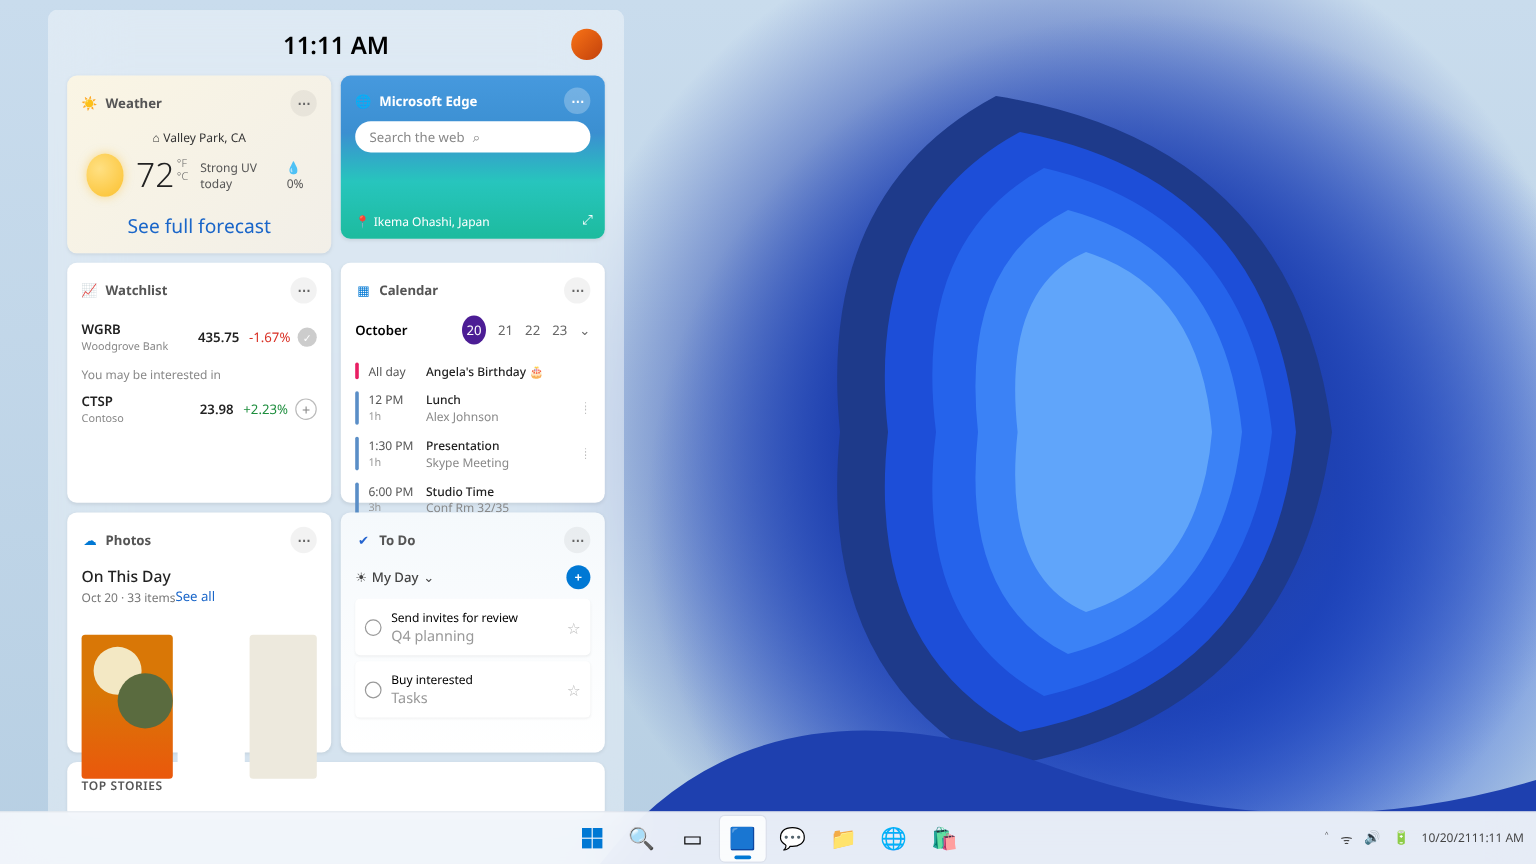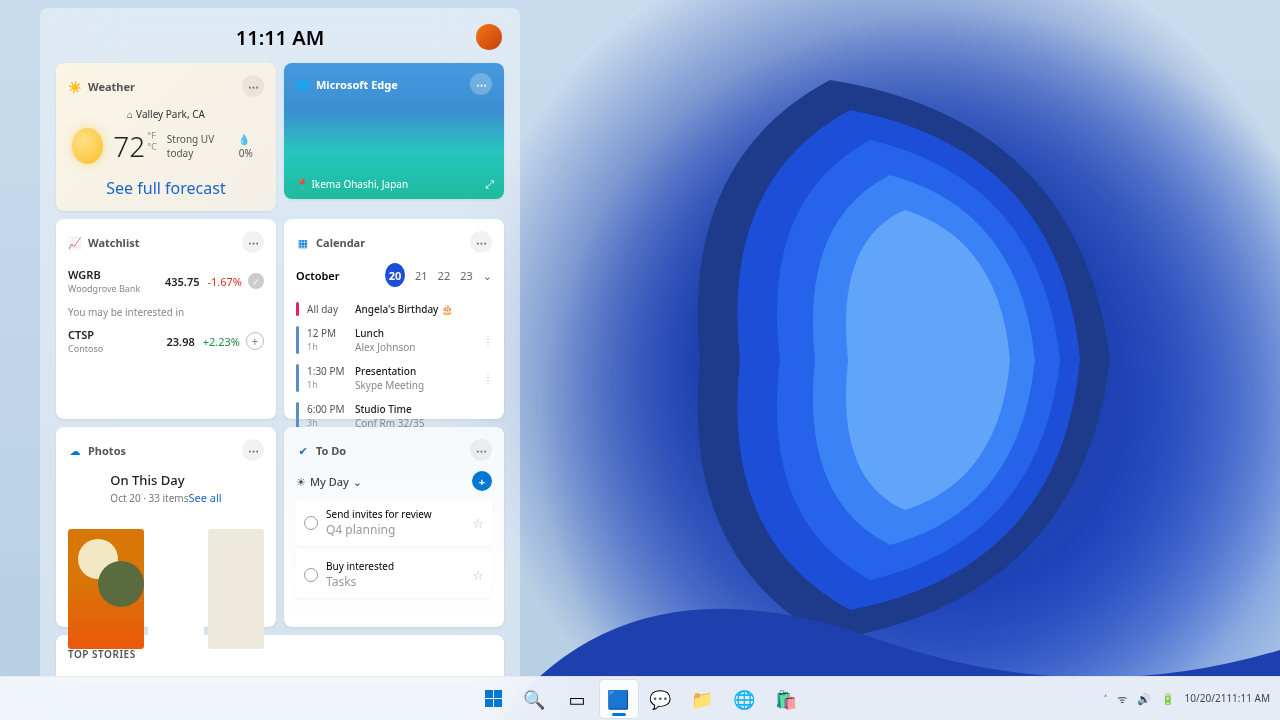--- a/index.html
+++ b/index.html
@@ -44,36 +44,36 @@
 .neg{color:#d93025}
 .pos{color:#1e8e3e}
 .interest{color:#888;font-size:10px;margin:6px 0 4px}
 .add-stock{width:18px;height:18px;border-radius:50%;border:1px solid #bbb;color:#888;display:flex;align-items:center;justify-content:center;font-size:12px}
 .chk{width:16px;height:16px;border-radius:50%;background:#ccc;color:#fff;display:flex;align-items:center;justify-content:center;font-size:9px}
 
 .cal{height:200px}
 .cal-dates{display:flex;align-items:center;gap:10px;font-size:11px;margin-bottom:10px}
 .cal-month{font-weight:600}
 .cal-dates .d{color:#666;cursor:pointer}
-.cal-dates .d.active{background:#1d4ed8;color:#fff;width:20px;height:24px;border-radius:50%;display:flex;align-items:center;justify-content:center;font-weight:700}
+.cal-dates .d.active{background:#4c1d95;color:#fff;width:20px;height:24px;border-radius:50%;display:flex;align-items:center;justify-content:center;font-weight:400}
 .event{display:flex;gap:8px;padding:5px 0;font-size:10px}
 .event-bar{width:3px;background:#a477c7;border-radius:2px}
 .event.allday .event-bar{background:#e91e63}
 .event.blue .event-bar{background:#5a8ec7}
 .event-time{width:40px;color:#555}
 .event-time .dur{color:#999;font-size:9px}
 .event-body .title{color:#222;font-weight:500}
 .event-body .sub{color:#888}
 .event-dots{margin-left:auto;color:#bbb;display:flex;flex-direction:column;line-height:.4;font-size:8px;align-self:center}
 
 .photos{height:200px}
 .photos-title{font-weight:500;font-size:13px;color:#222}
 .photos-sub{font-size:10px;color:#777;margin-top:2px}
 .photos-link{color:#1a66c9;font-size:11px}
-.photos-head2{display:flex;justify-content:center;align-items:flex-end;margin-bottom:24px}
+.photos-head2{display:flex;justify-content:flex-start;align-items:flex-end;margin-bottom:24px}
 .thumbs{display:flex;gap:4px;height:120px}
 .thumb{flex:1;border-radius:3px}
 .t1{background:linear-gradient(#d97706 40%,#ea580c)}
 .t1::before{content:"";display:block;width:40px;height:40px;border-radius:50%;background:#f3e8c4;margin:10px}
 .t1::after{content:"";display:block;width:46px;height:46px;border-radius:50%;background:#5a6b3f;margin:-28px 0 0 30px}
 .t2{background:#fff}
 .t3{background:#ede9dd}
 
 .todo{background:linear-gradient(180deg,#f5f9fc,#fff)}
 .myday{display:flex;align-items:center;gap:4px;font-size:11px;color:#444;font-weight:500;margin-bottom:8px}
@@ -146,20 +146,24 @@
         </div>
       </div>
       <div class="forecast">See full forecast</div>
     </div>
 
     <div class="card edge">
       <div class="edge-head">
         <span class="icon">🌐</span>
         <span class="card-title" style="color:#fff">Microsoft Edge</span>
         <span class="more">⋯</span>
+      </div>
+      <div class="search-bar">
+        <span>Search the web</span>
+        <span>⌕</span>
       </div>
       <div class="edge-loc">
         <span>📍</span>
           <span>Ikema Ohashi, Japan</span>
       </div>
       <span class="expand">⤢</span>
     </div>
 
     <div class="card">
       <div class="card-head">

